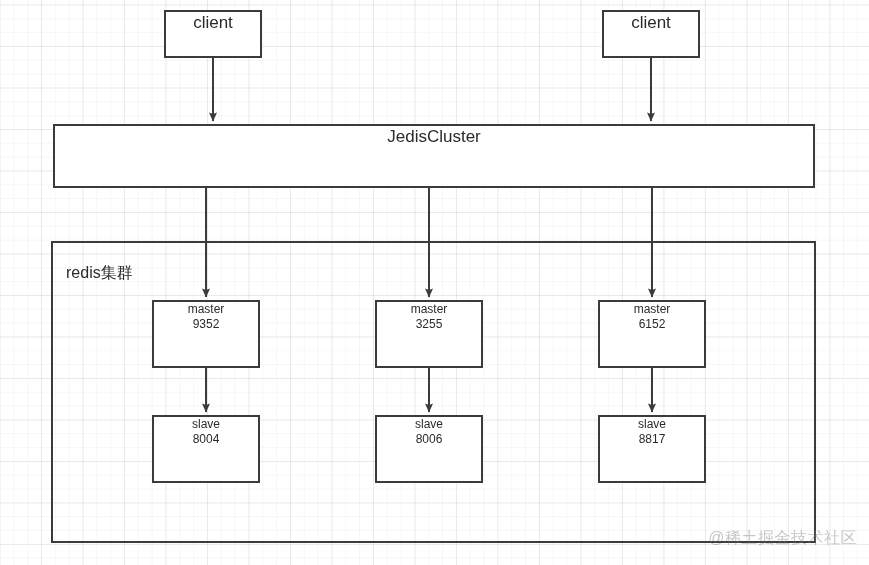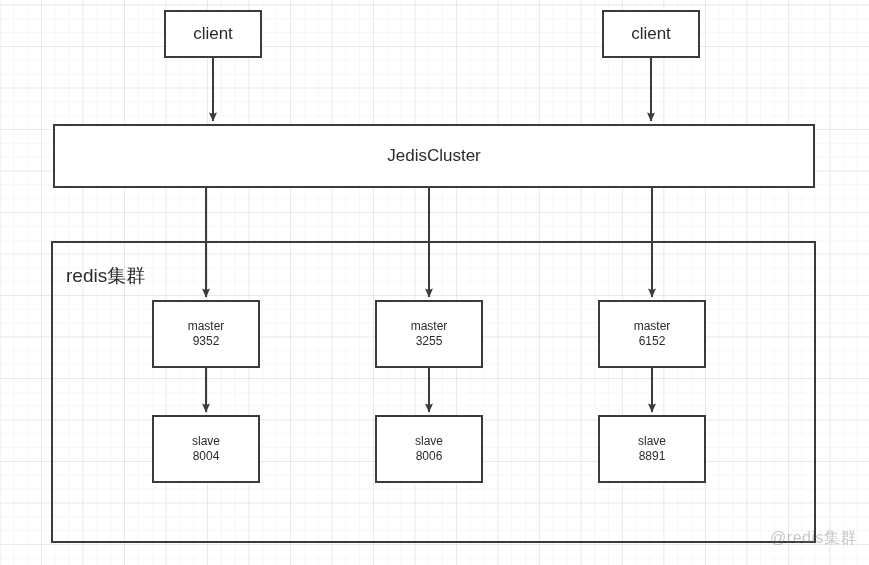--- a/index.html
+++ b/index.html
@@ -36,21 +36,20 @@
   
   .node {
     position: absolute;
     box-sizing: border-box;
     background: #ffffff;
     border: 2px solid #3b3b3b;
     color: #2b2b2b;
     display: flex;
     flex-direction: column;
     align-items: center;
-    justify-content: center;
     text-align: center;
     line-height: 1.28;
     z-index: 3;
   }
   .node .line { display: block; white-space: nowrap; }
 
   .node-client {
     width: 98px;
     height: 48px;
     font-size: 17px;
@@ -75,21 +74,21 @@
     width: 765px;
     height: 302px;
     background: transparent;
     border: 2px solid #3b3b3b;
     z-index: 1;
   }
   #redis-cluster-label {
     position: absolute;
     left: 66px;
     top: 263px;
-    font-size: 19px;
+    font-size: 16px;
     color: #2b2b2b;
     white-space: nowrap;
     z-index: 4;
   }
 
   .node-shard {
     width: 108px;
     height: 68px;
     font-size: 12px;
   }
@@ -186,18 +185,18 @@
     <span class="line">8004</span>
   </div>
 
   <div class="node node-shard" id="slave-8006">
     <span class="line">slave</span>
     <span class="line">8006</span>
   </div>
 
   <div class="node node-shard" id="slave-8002">
     <span class="line">slave</span>
-    <span class="line">8891</span>
-  </div>
-
-  <div id="watermark">@redis集群</div>
+    <span class="line">8817</span>
+  </div>
+
+  <div id="watermark">@稀土掘金技术社区</div>
 
 </div>
 
 </body></html>

